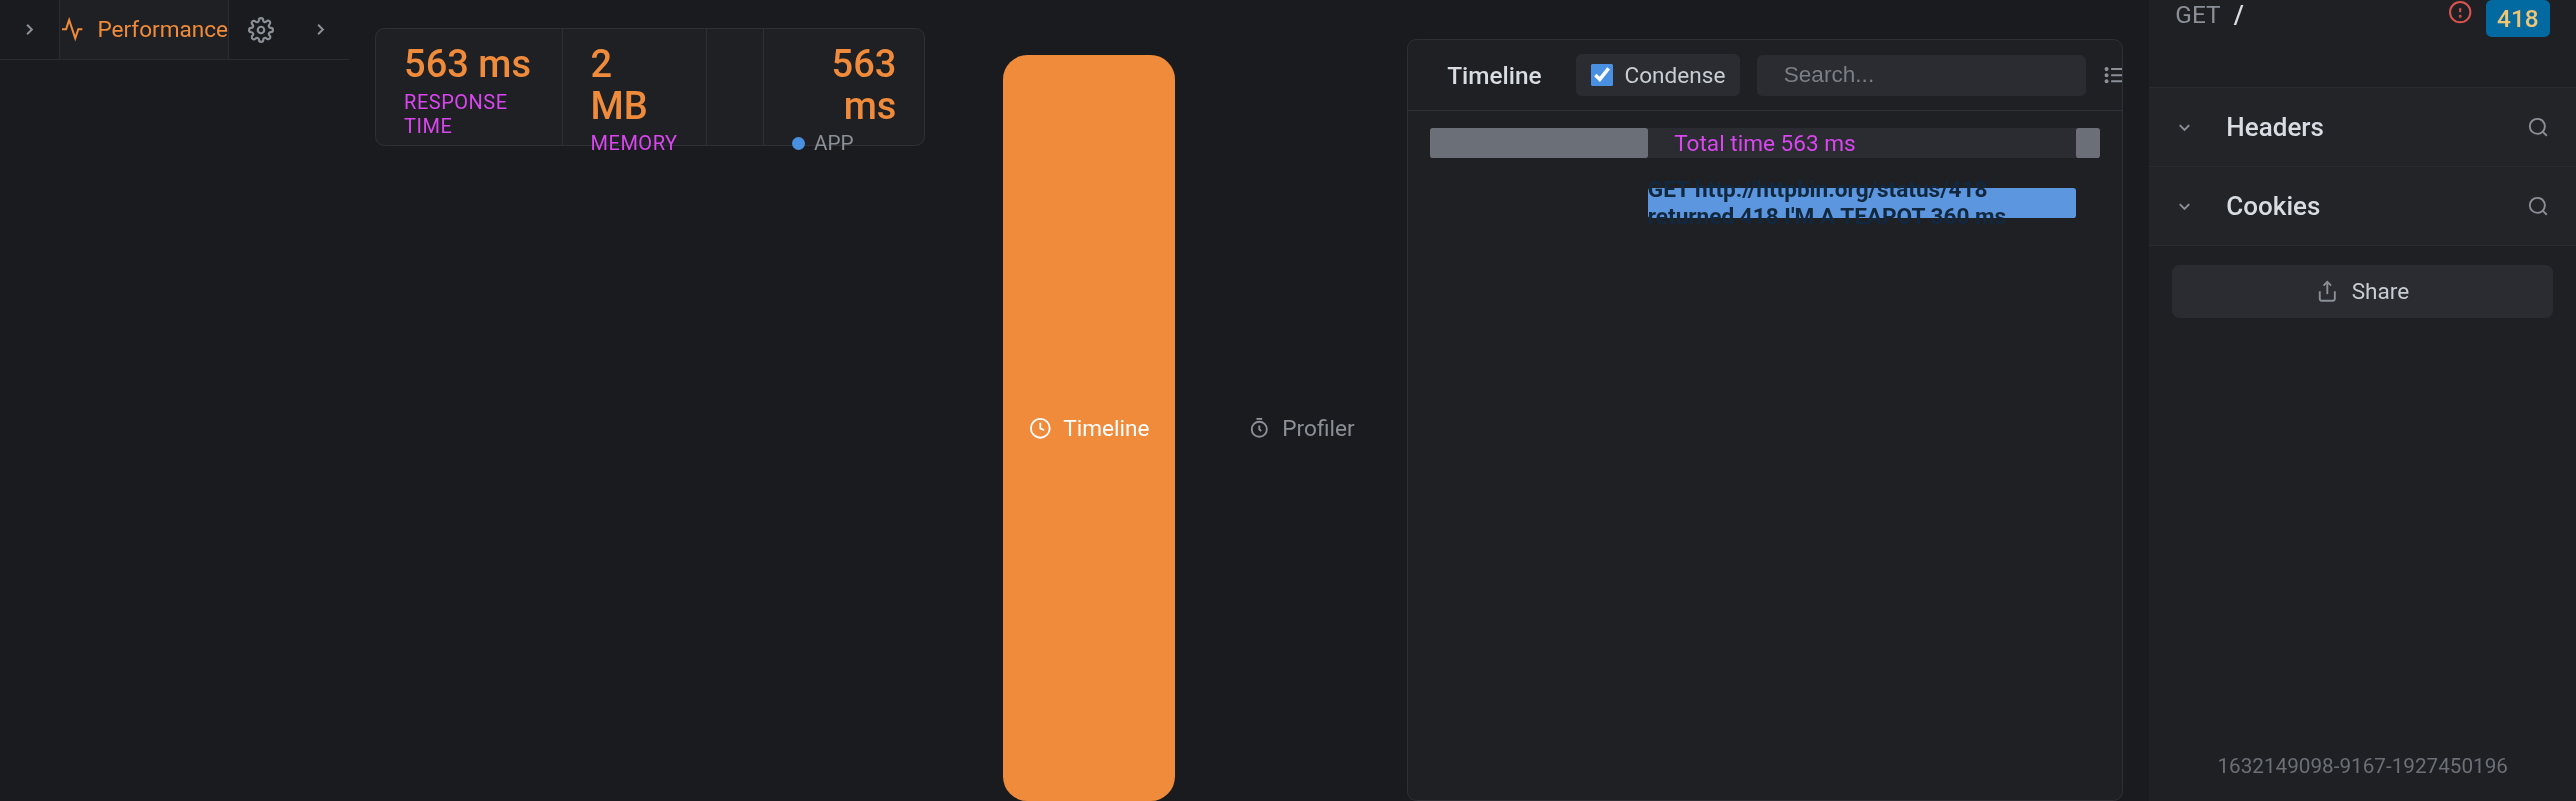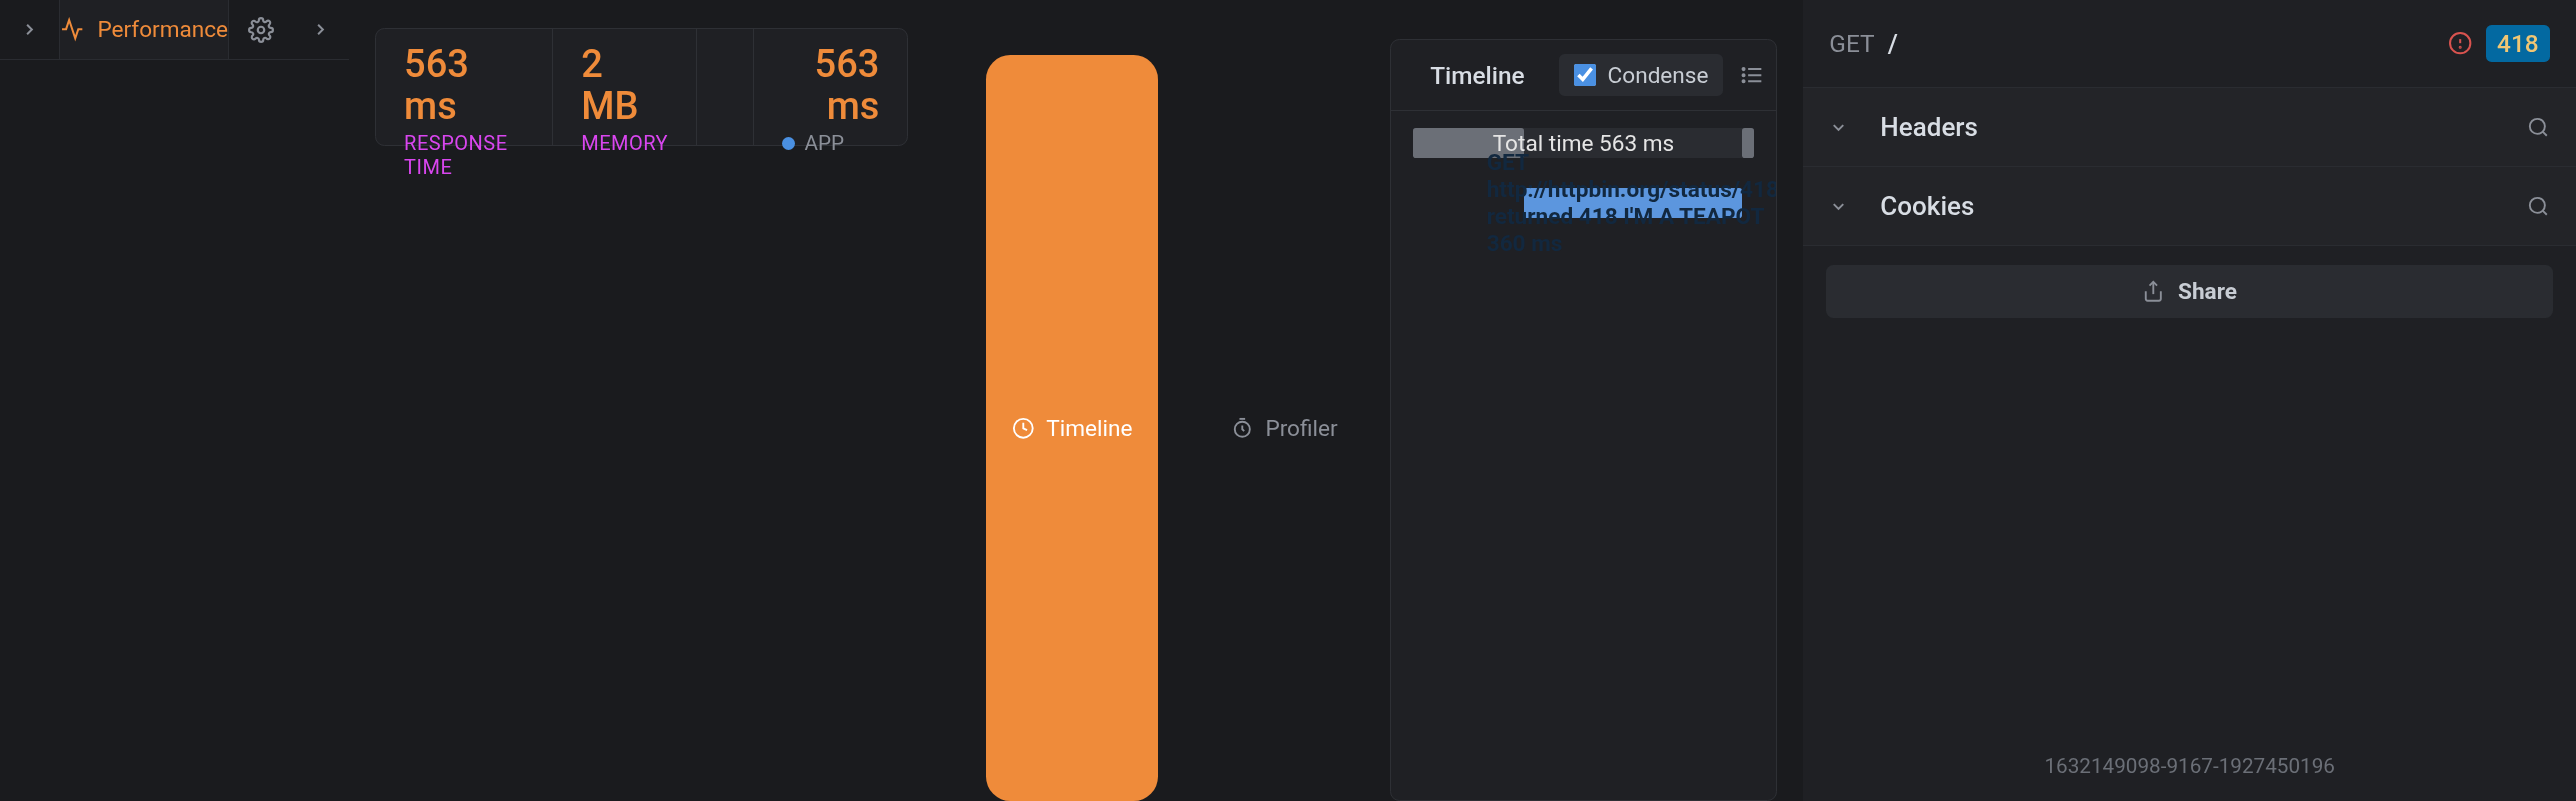--- a/index.html
+++ b/index.html
@@ -49,35 +49,35 @@
   .chk { width: 22.6px; height: 22.6px; accent-color: #4a90e2; }
   .search-box { background: #2a2c31; border-radius: 5.6px; padding: 7.5px 15px; display: flex; align-items: center; gap: 11.3px; width: 329px; }
   .search-input { background: transparent; border: none; outline: none; color: #c8cdd4; font-size: 22.6px; flex: 1; }
   .search-input::placeholder { color: #7a7e86; }
   .list-btn { width: 38px; height: 38px; display: flex; align-items: center; justify-content: center; cursor: pointer; }
 
   .panel-body { padding: 17px 22.6px 28px 22.6px; }
   .timeline-row { position: relative; height: 30px; margin-bottom: 30px; }
   .bar-bg { position: absolute; left: 0; right: 0; height: 30px; background: #2a2c31; border-radius: 2.8px; }
   .bar-seg { position: absolute; height: 30px; border-radius: 2.8px; }
-  .bar-text-overlay { position: absolute; left: 0; right: 0; height: 30px; display: flex; align-items: center; justify-content: center; font-size: 22.6px; color: #e5e5e5; }
+  .bar-text-overlay { position: absolute; left: 0; right: 0; height: 30px; display: flex; align-items: center; justify-content: center; font-size: 22.6px; color: #d946ef; }
   .bar-text-overlay.ondark { color: #1a1b1e; font-weight: 700; }
 
   
-  .side-top { height: 88px; padding: 0 26px; display: flex; align-items: center; gap: 13px; border-bottom: 0.9px solid #2a2c31; }
+  .side-top { height: 88px; padding: 0 26px; display: flex; align-items: flex-start; gap: 13px; border-bottom: 0.9px solid #2a2c31; }
   .method { color: #8b8f98; font-size: 24.4px; }
   .path   { color: #d8dde4; font-size: 26px; font-weight: 500; }
   .side-top-spacer { flex: 1; }
   .status-code { background: #0369a1; color: #f0c674; padding: 3.8px 11.3px; border-radius: 5.6px; font-size: 24.4px; font-weight: 500; }
 
   .side-section { height: 79px; padding: 0 26px; display: flex; align-items: center; gap: 32px; border-bottom: 0.9px solid #2a2c31; cursor: pointer; background: #232428; }
   .side-section-title { font-size: 26px; font-weight: 500; color: #d8dde4; }
   .side-section-spacer { flex: 1; }
 
-  .share-strip { margin: 19px 22.6px; height: 53px; background: #2a2c31; border-radius: 7.5px; display: flex; align-items: center; justify-content: center; gap: 13px; cursor: pointer; font-weight: bold; }
+  .share-strip { margin: 19px 22.6px; height: 53px; background: #2a2c31; border-radius: 7.5px; display: flex; align-items: center; justify-content: center; gap: 13px; cursor: pointer; }
 
   .side-bottom { margin-top: auto; padding: 0 0 22.6px 0; text-align: center; }
   .side-bottom .ts { font-size: 22.6px; color: #b5bac2; }
   .side-bottom .rid { font-size: 20.7px; color: #6b6f77; margin-top: 5.6px; }
 
   svg { display: block; }
   .icon-grey { stroke: #8b8f98; }
   .icon-orange { stroke: #ef8b3a; }
   .icon-white { stroke: #fff; }
 </style>
@@ -156,20 +156,27 @@
       <svg width="24.4" height="24.4" viewBox="0 0 24 24" fill="none" stroke-width="2" class="icon-grey">
           <circle cx="12" cy="12" r="10"></circle>
           <path d="M12 6v6l4 2"></path>
         </svg>
       <div class="panel-title">Timeline</div>
       <div class="panel-header-spacer"></div>
       <label class="condense-box">
         <input type="checkbox" class="chk" checked="" style="">
         <span>Condense</span>
       </label>
+      <div class="search-box">
+        <svg width="20.7" height="20.7" viewBox="0 0 24 24" fill="none" stroke-width="2" class="icon-grey">
+            <circle cx="11" cy="11" r="8"></circle>
+            <line x1="21" y1="21" x2="16.65" y2="16.65"></line>
+          </svg>
+        <input class="search-input" placeholder="Search..." style="">
+      </div>
       <div class="list-btn">
         <svg width="24.4" height="24.4" viewBox="0 0 24 24" fill="none" stroke-width="2" class="icon-grey">
             <line x1="8" y1="6" x2="21" y2="6"></line>
             <line x1="8" y1="12" x2="21" y2="12"></line>
             <line x1="8" y1="18" x2="21" y2="18"></line>
             <circle cx="3.5" cy="6" r="1"></circle>
             <circle cx="3.5" cy="12" r="1"></circle>
             <circle cx="3.5" cy="18" r="1"></circle>
           </svg>
       </div>

